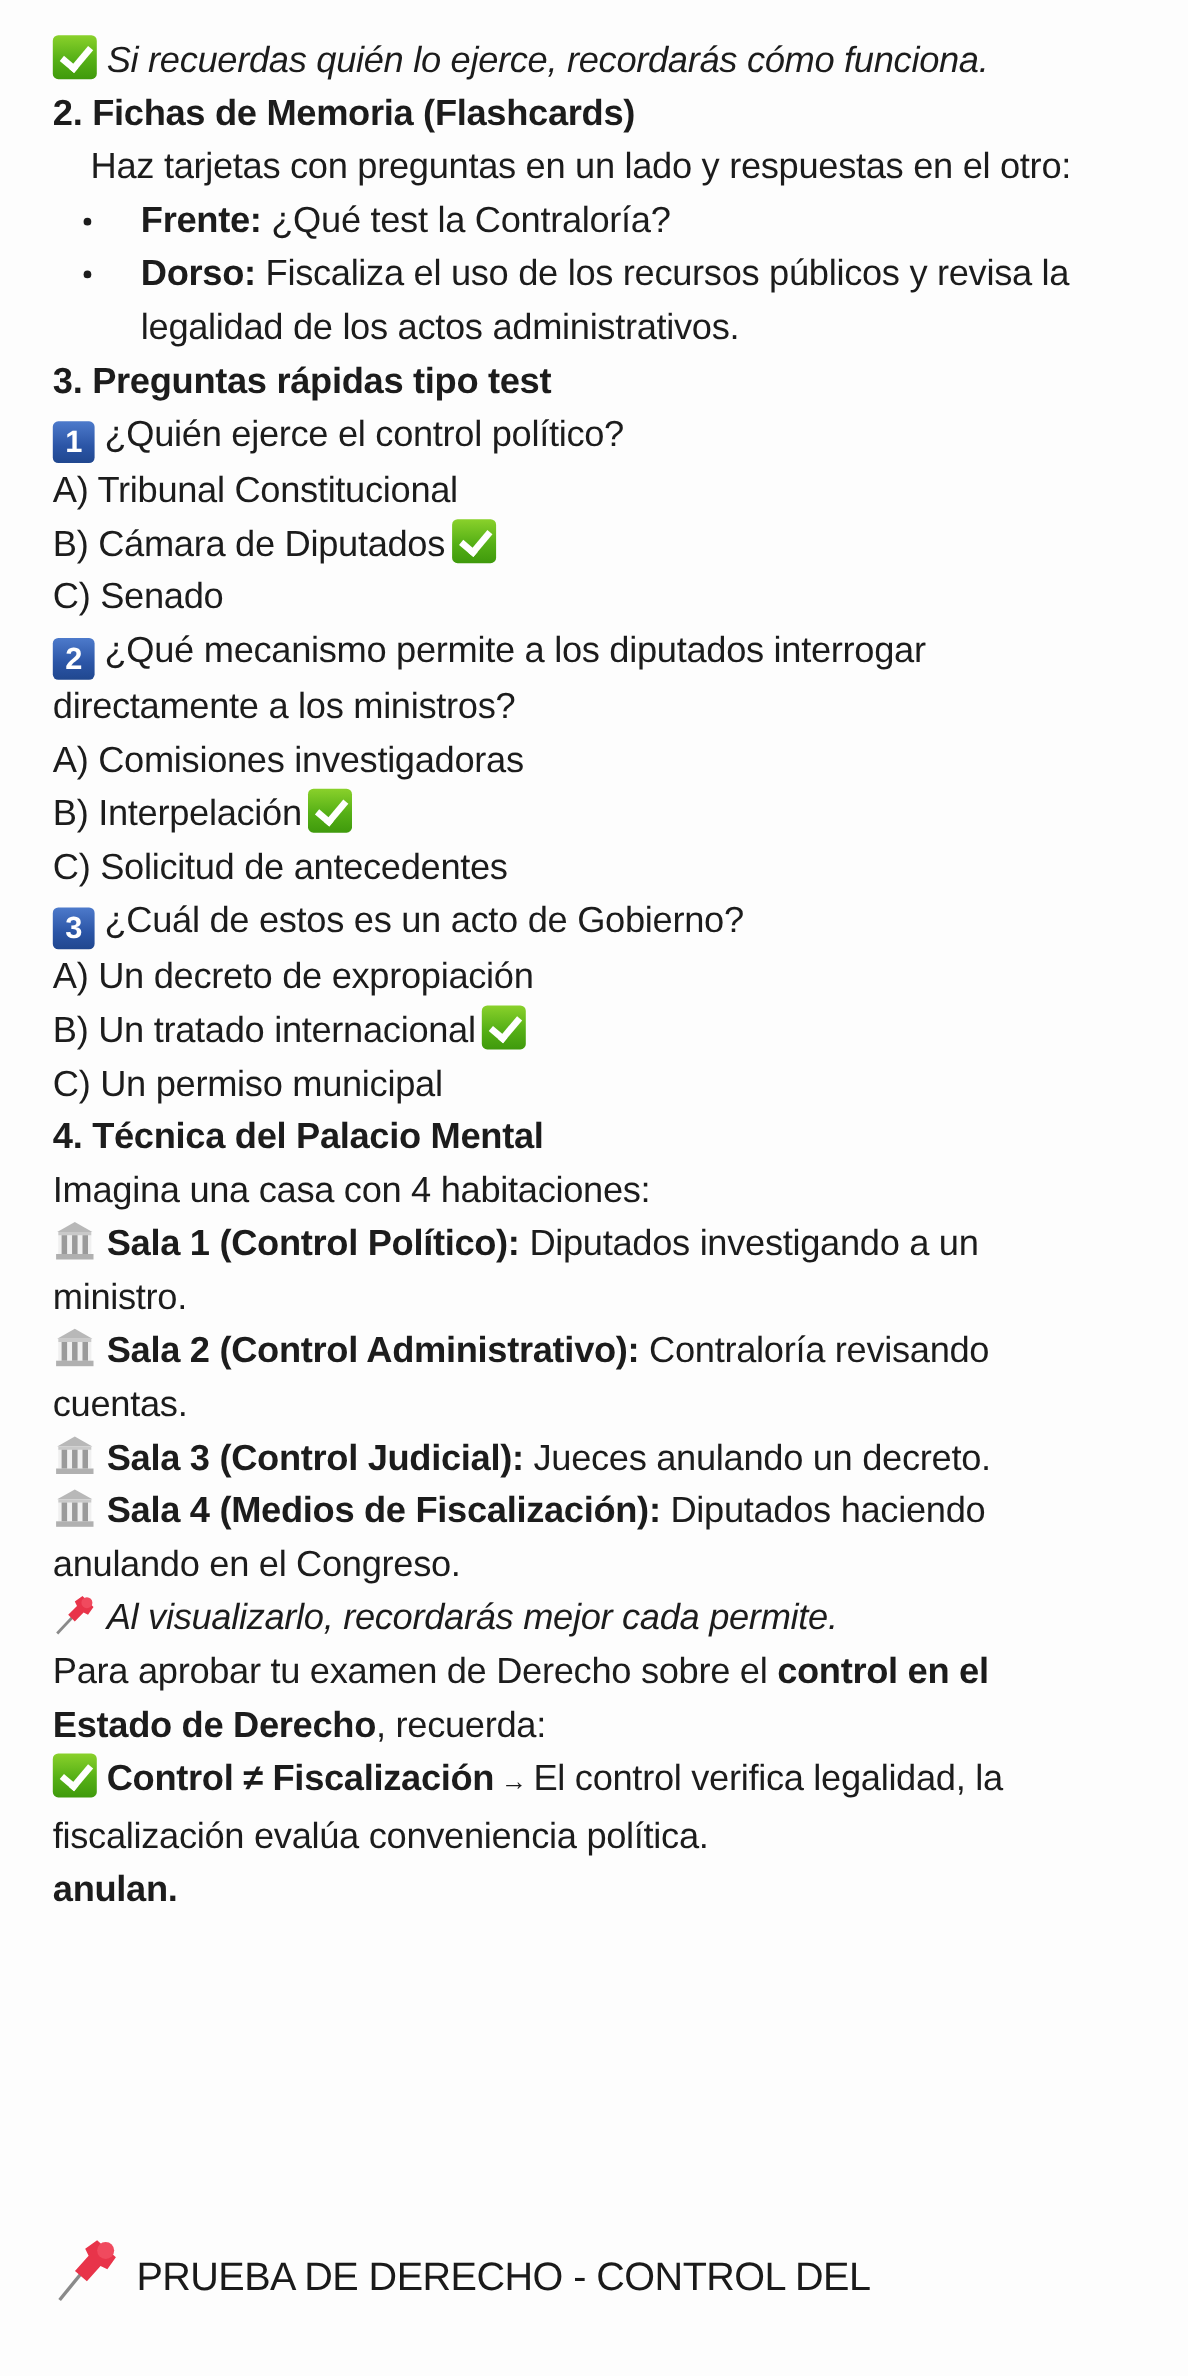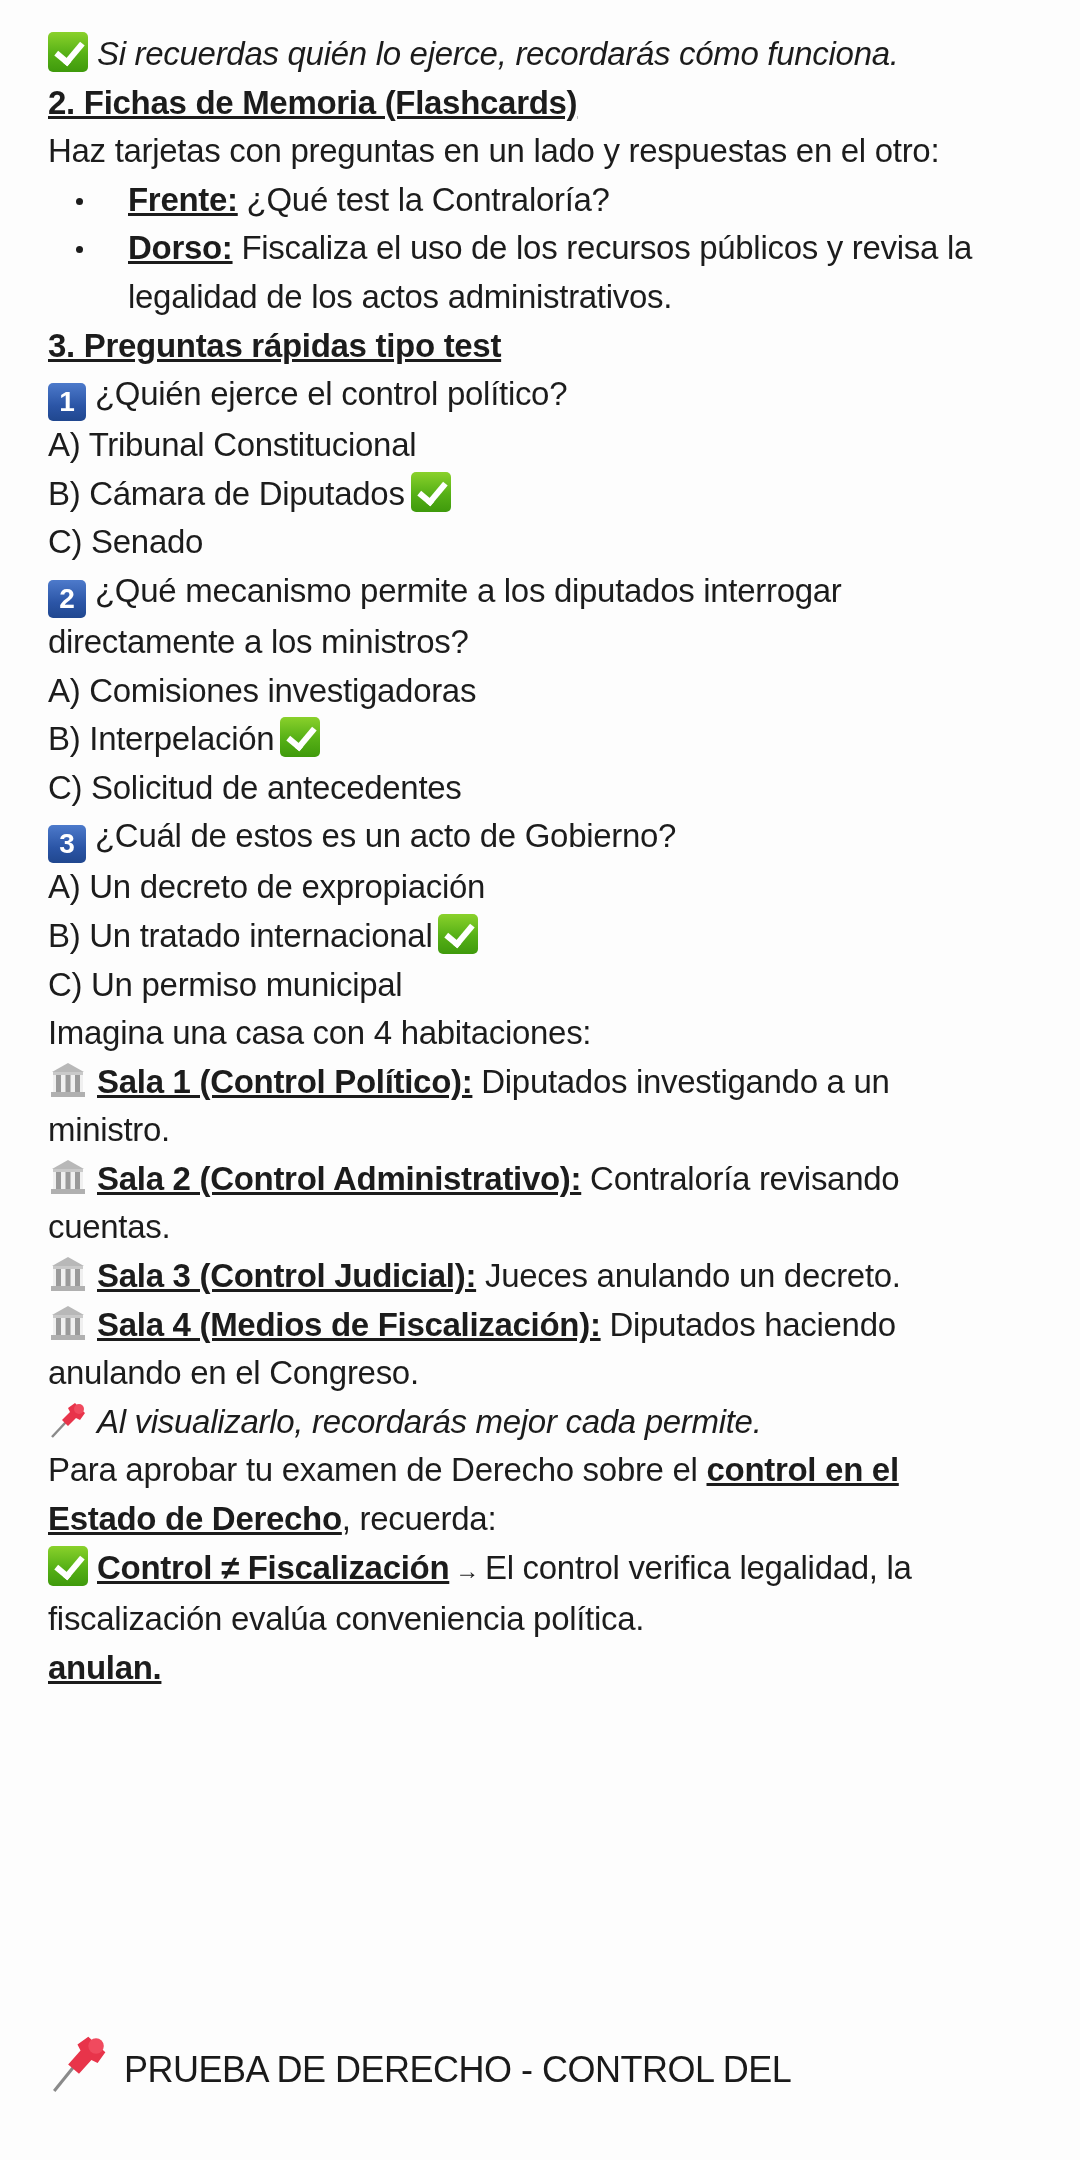--- a/index.html
+++ b/index.html
@@ -20,21 +20,21 @@
       left: 48px;
       top: 30px;
       width: 1000px;
       font-size: 33px;
       line-height: 48.6px;
       letter-spacing: -0.3px;
     }
     .line { display: block; white-space: nowrap; }
     .wrap { white-space: normal; }
     .italic { font-style: italic; }
-    .bold { font-weight: bold; text-decoration: underline; }
+    .bold { font-weight: bold; }
     .emoji {
       display: inline-block;
       width: 40px;
       height: 40px;
       vertical-align: -7px;
       margin-right: 9px;
       position: relative;
     }
     .emoji.after { margin-left: 6px; margin-right: 0; }
     .check {
@@ -96,21 +96,21 @@
 </head>
 <body>
 
 <div class="doc">
 
   <span class="line italic">
     <span class="emoji check"></span><span>Si recuerdas quién lo ejerce, recordarás cómo funciona.</span>
   </span>
 
   <span class="line bold">2. Fichas de Memoria (Flashcards)</span>
-  <span class="line wrap" style="width:960px;">Haz tarjetas con preguntas en un lado y respuestas en el otro:</span>
+  <span class="line wrap" style="width:960px;text-align:center;">Haz tarjetas con preguntas en un lado y respuestas en el otro:</span>
 
   <ul class="bullets">
     <li>
       <span class="dot"></span>
       <span class="bold">Frente:</span><span> ¿Qué test la Contraloría?</span>
     </li>
     <li style="width:900px;">
       <span class="dot"></span>
       <span class="bold">Dorso:</span><span> Fiscaliza el uso de los recursos públicos y revisa la legalidad de los actos administrativos.</span>
     </li>
@@ -133,20 +133,21 @@
   <span class="line"><span>B) Interpelación</span><span class="emoji check after"></span></span>
   <span class="line">C) Solicitud de antecedentes</span>
 
   <span class="line">
     <span class="emoji keycap">3</span><span>¿Cuál de estos es un acto de Gobierno?</span>
   </span>
   <span class="line">A) Un decreto de expropiación</span>
   <span class="line"><span>B) Un tratado internacional</span><span class="emoji check after"></span></span>
   <span class="line">C) Un permiso municipal</span>
 
+  <span class="line bold">4. Técnica del Palacio Mental</span>
   <span class="line">Imagina una casa con 4 habitaciones:</span>
 
   <span class="line">
     <span class="emoji bank">
       <svg viewBox="0 0 40 40">
           <polygon points="20,3 4,12 36,12" fill="#b8b8b8"></polygon>
           <rect x="5" y="12" width="30" height="3" fill="#c9c9c9"></rect>
           <rect x="8" y="15" width="5" height="17" fill="#7a7a7a"></rect>
           <rect x="17.5" y="15" width="5" height="17" fill="#7a7a7a"></rect>
           <rect x="27" y="15" width="5" height="17" fill="#7a7a7a"></rect>

